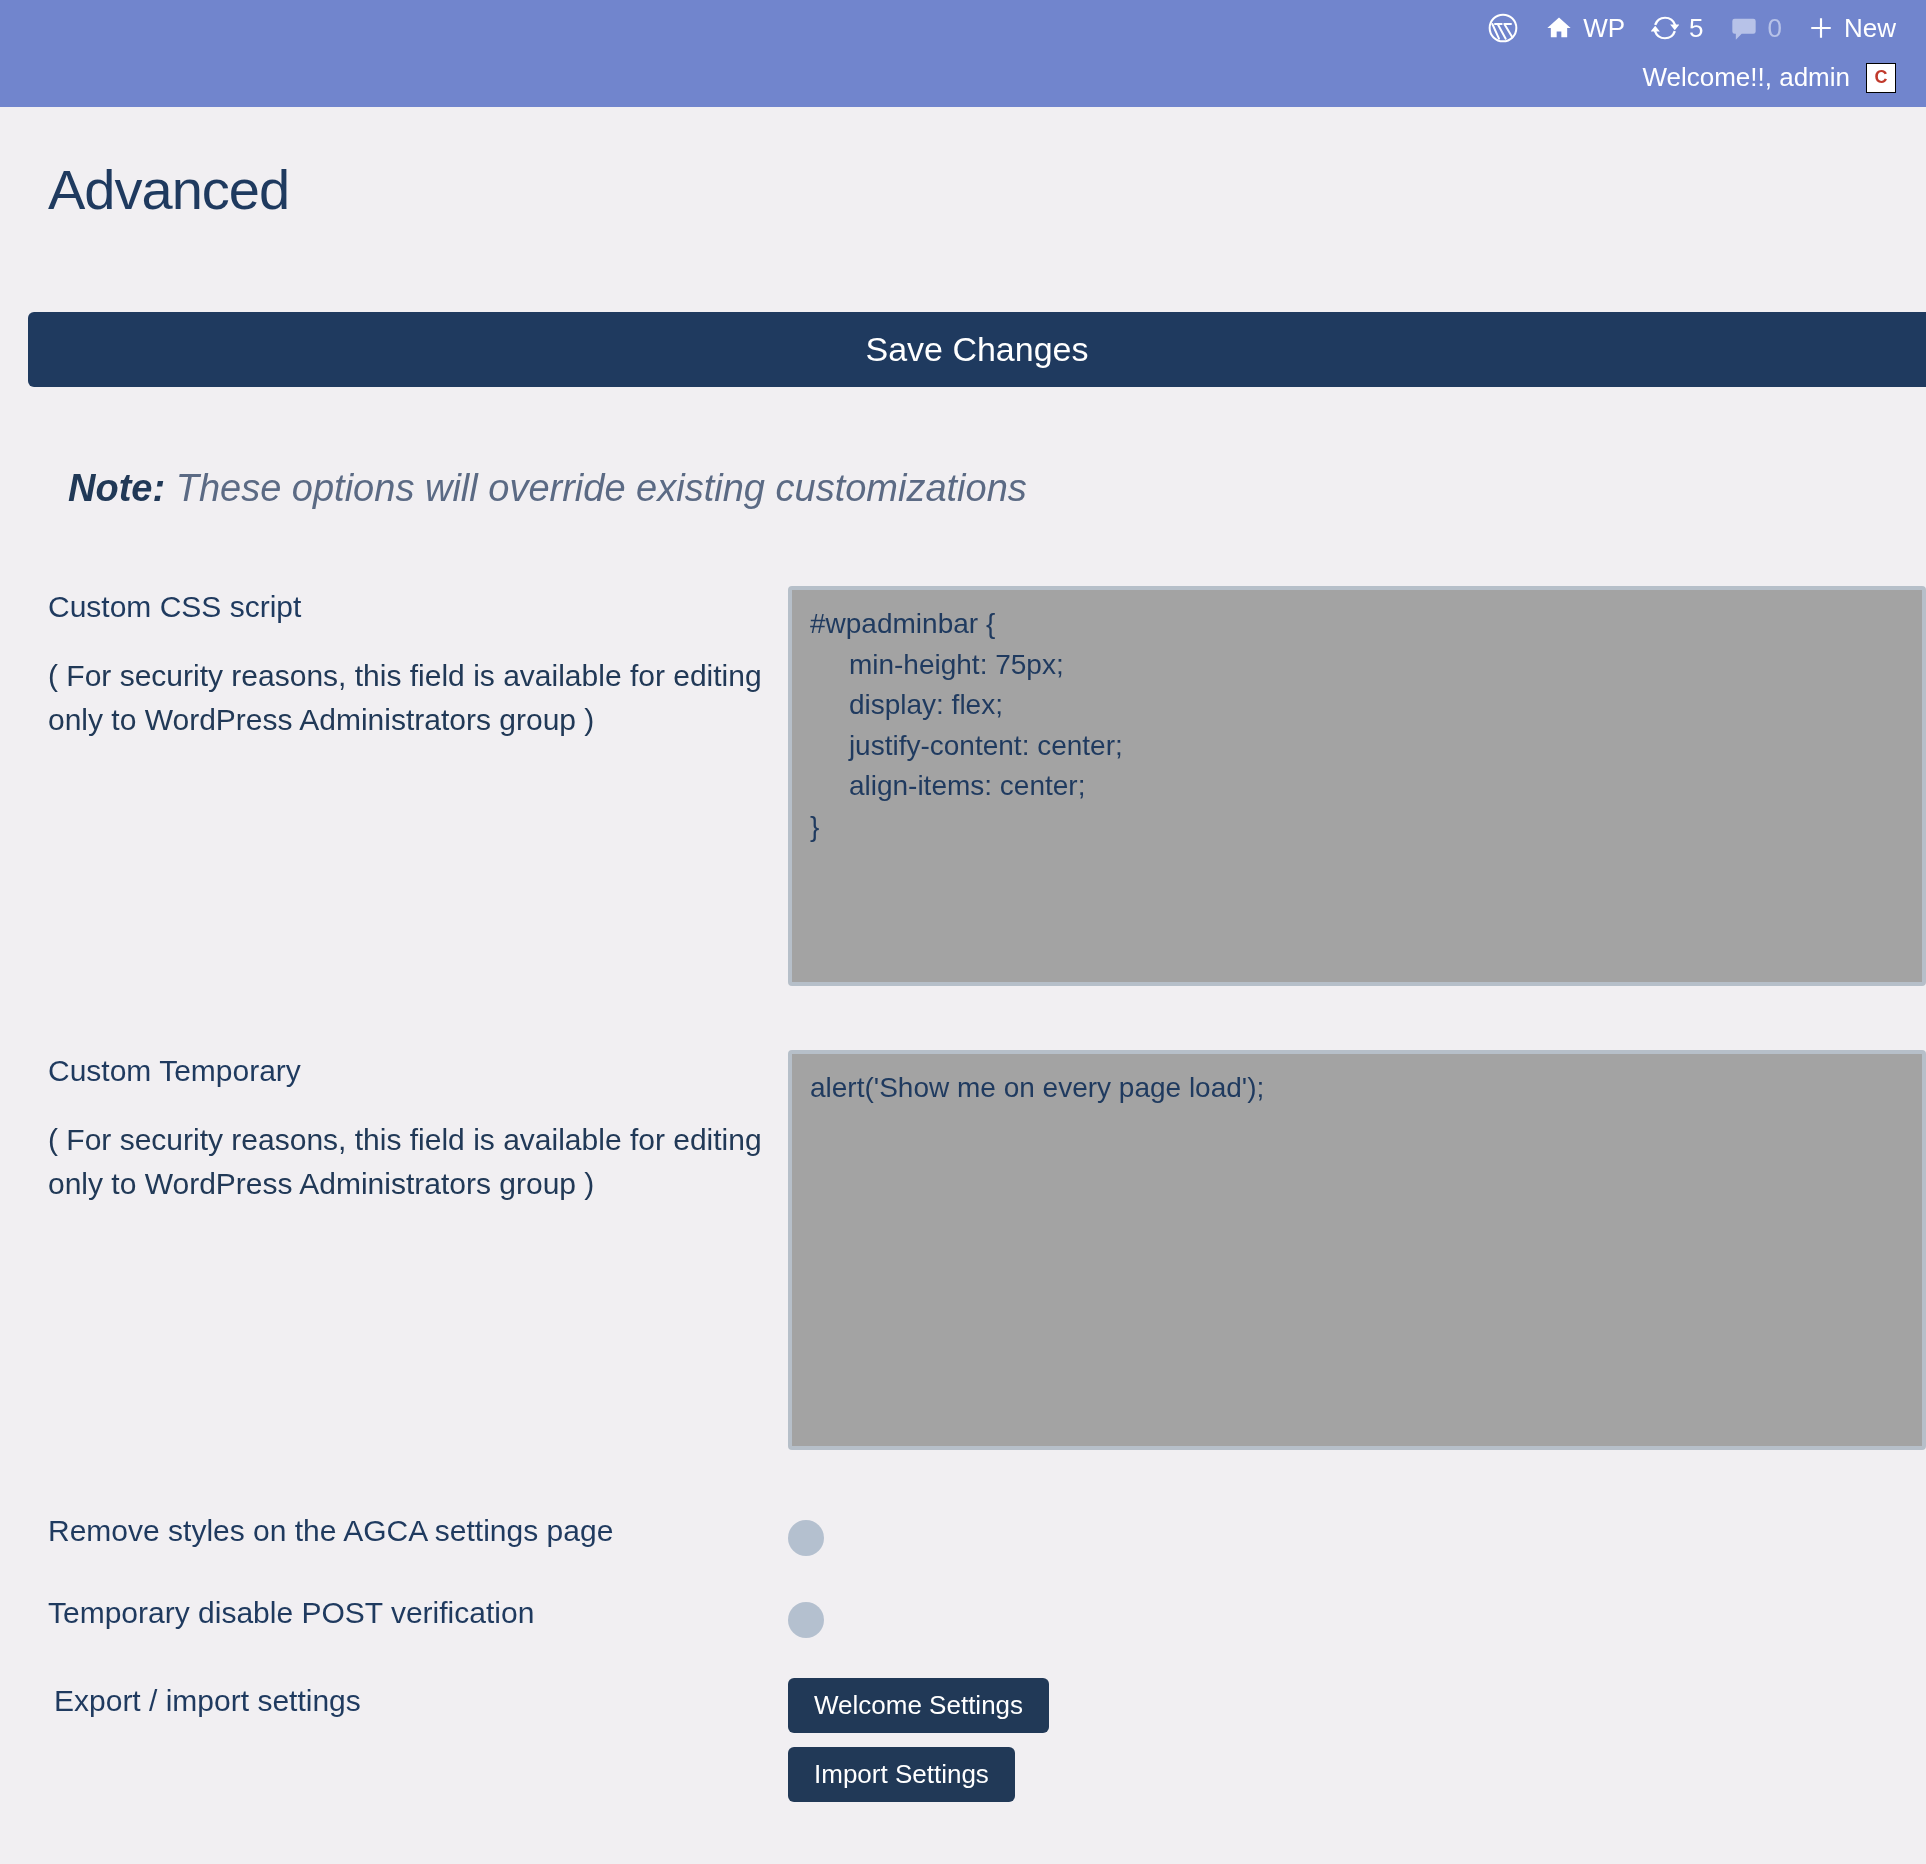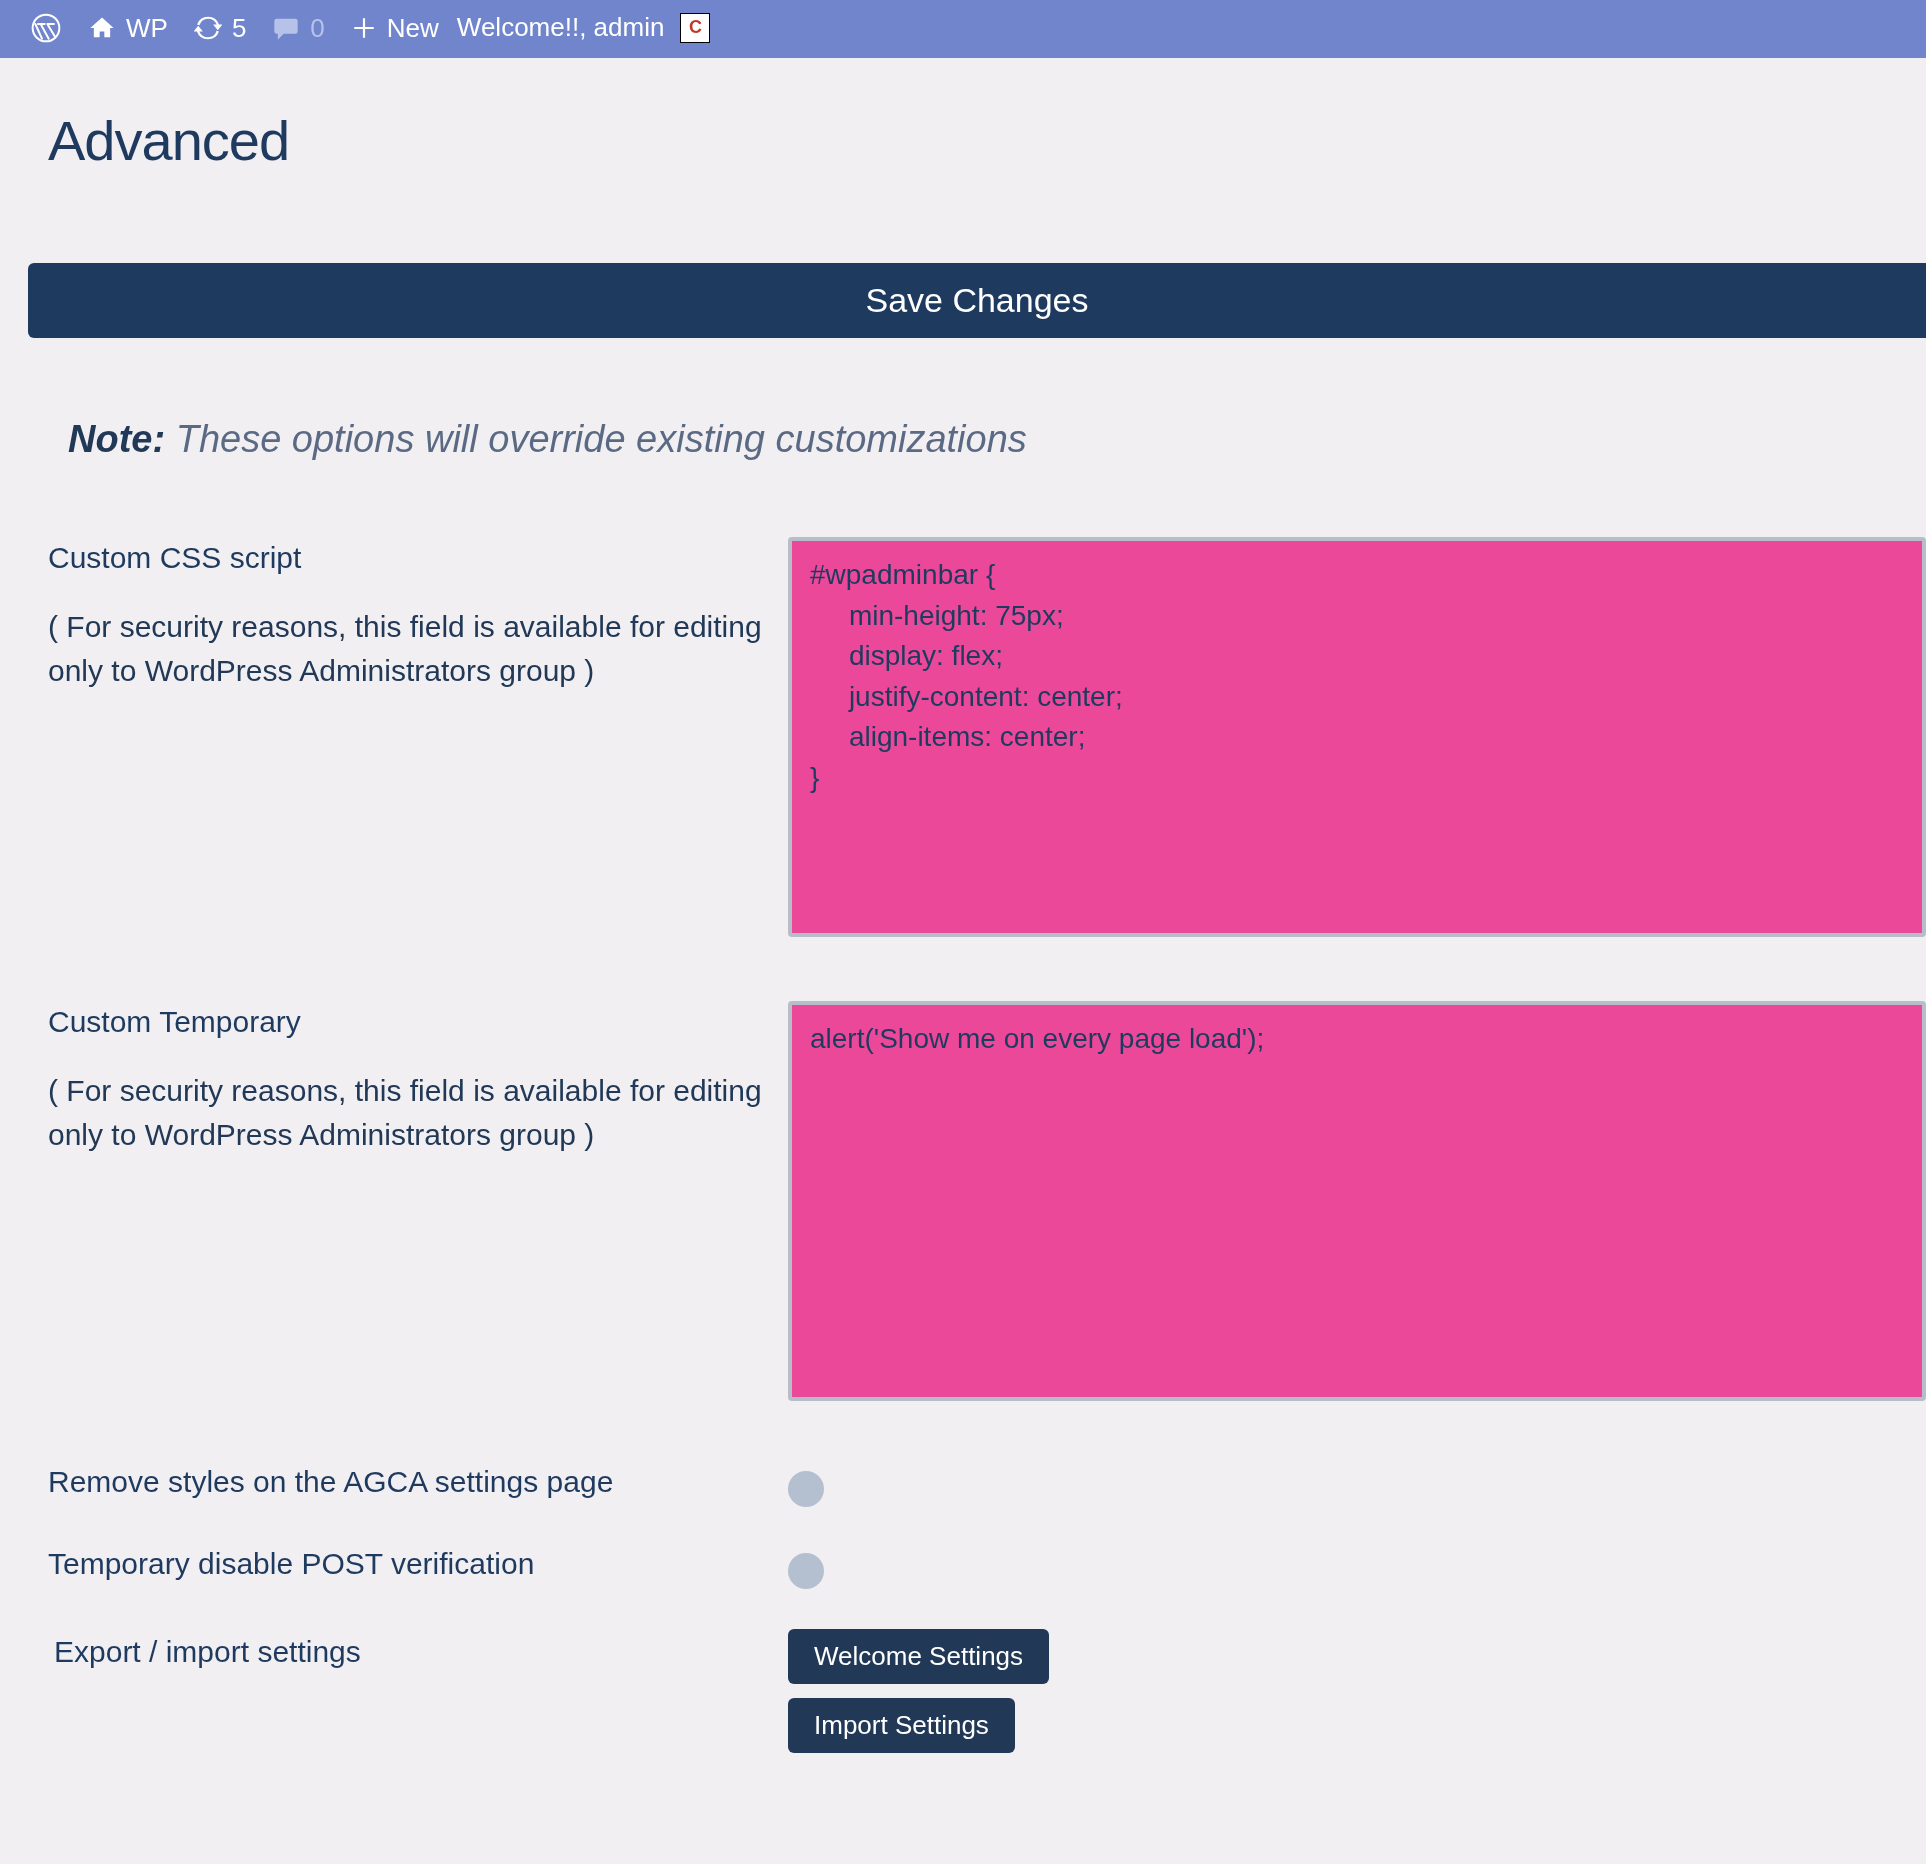--- a/index.html
+++ b/index.html
@@ -23,22 +23,22 @@
     min-height:1864px;
   }
 
   
   .adminbar{
     background:var(--bar);
     color:#fff;
     width:100%;
     padding:12px 30px 14px 30px;
     display:flex;
-    flex-direction:row;
-    align-items:flex-start;
+    flex-direction:column;
+    align-items:flex-end;
     gap:18px;
     font-size:26px;
   }
   .adminbar-row{
     display:flex;
     align-items:center;
     gap:26px;
   }
   .ab-item{
     display:flex;
@@ -116,21 +116,21 @@
   }
   .form-field-col{
     flex:1;
   }
 
   textarea.code-area{
     width:100%;
     height:400px;
     border:4px solid var(--border);
     border-radius:4px;
-    background:#ec4899;
+    background:#a3a3a3;
     color:var(--navy);
     font-family:inherit;
     font-size:28px;
     padding:14px 18px;
     resize:none;
     line-height:1.45;
     outline:none;
     white-space:pre;
   }
 

